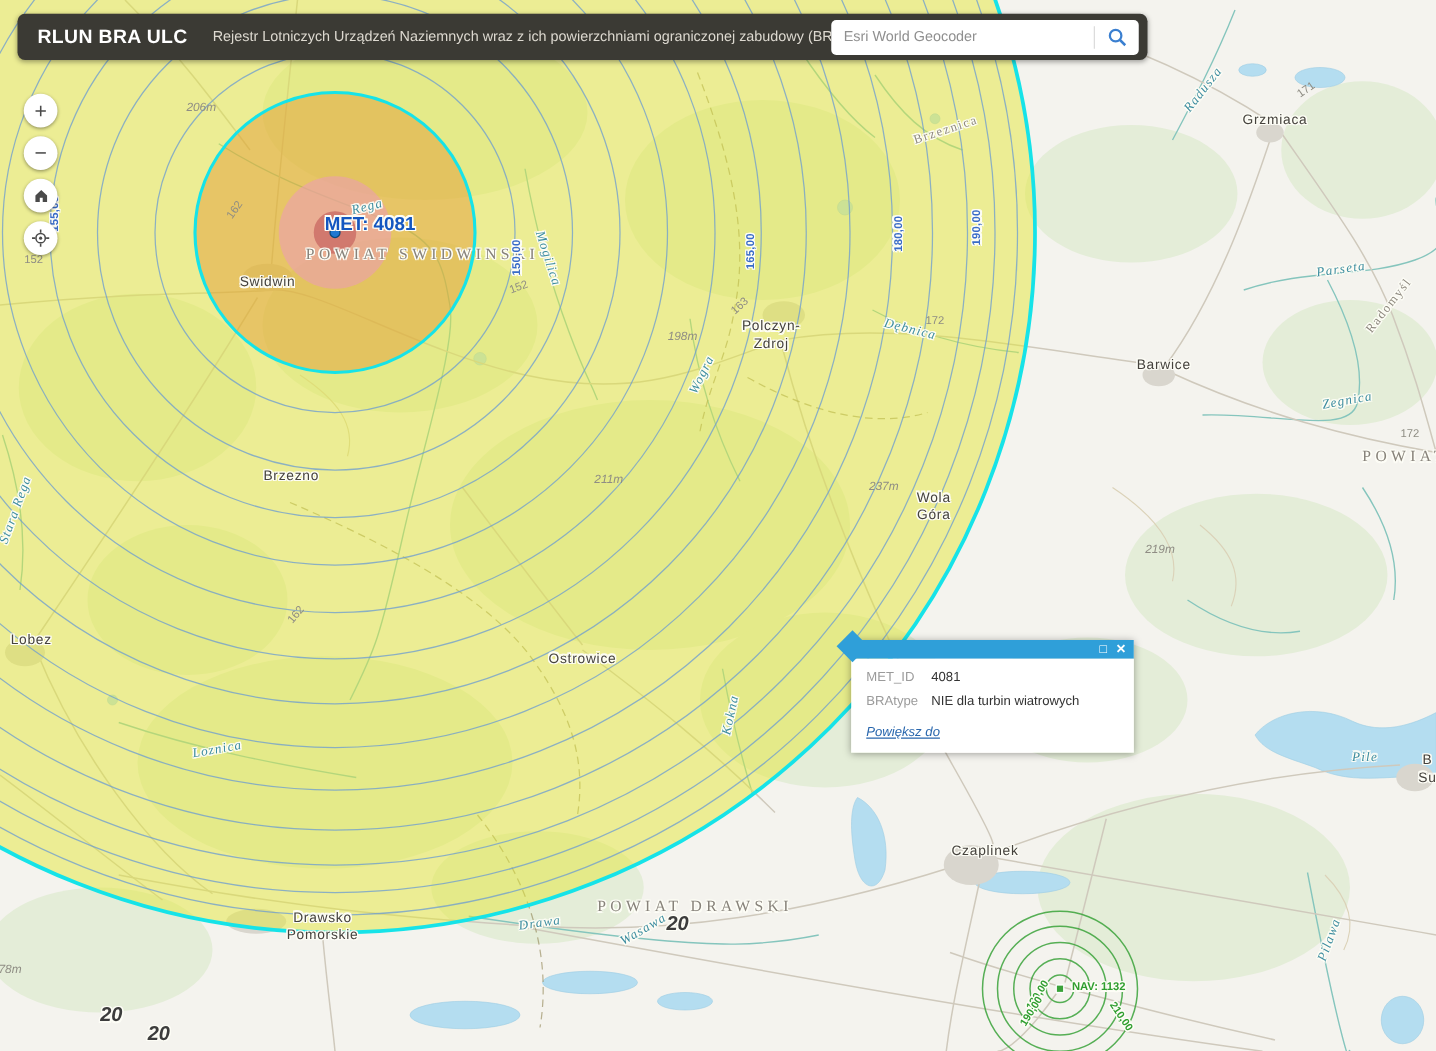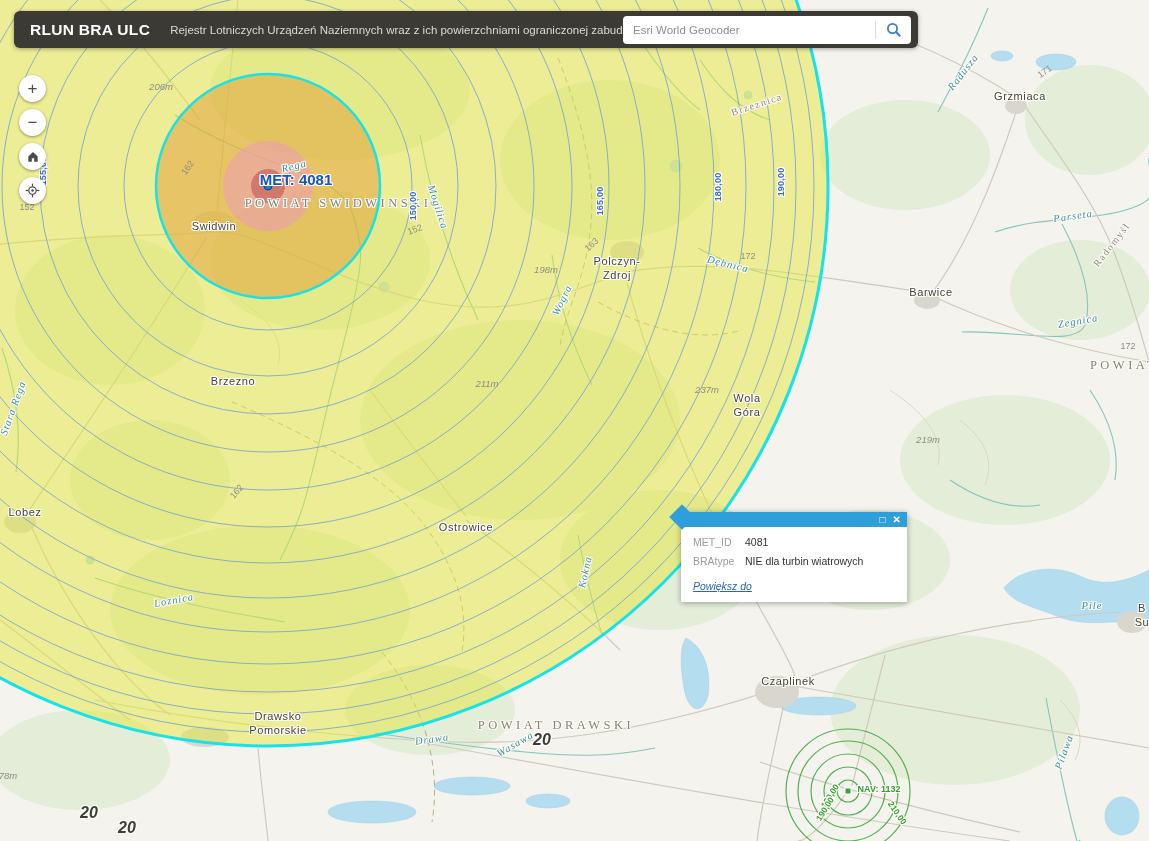--- a/index.html
+++ b/index.html
@@ -26,21 +26,21 @@
   .lbl-greenc{font-size:8.5px;font-weight:bold;color:#2f9e2f;white-space:nowrap;}
   .lbl-met{font-size:15px;font-weight:bold;color:#1456c0;white-space:nowrap;}
   .lbl-nav{font-size:9px;font-weight:bold;color:#2f9e2f;white-space:nowrap;}
 
   
   .header{position:absolute;left:14px;top:11px;width:904px;height:37px;background:#3b3a34;
           border-radius:6px;display:flex;align-items:center;box-shadow:0 1px 4px rgba(0,0,0,.35);z-index:30;}
   .header-title{color:#fff;font-weight:bold;font-size:15.5px;margin-left:16px;letter-spacing:.3px;white-space:nowrap;}
   .header-sub{color:#ddd9d0;font-size:11.5px;margin-left:20px;flex:1;white-space:nowrap;overflow:hidden;}
   .searchbox{display:flex;align-items:center;background:#fff;border-radius:4px;height:28px;
-             width:288px;margin-right:7px;flex:none;}
+             width:246px;margin-right:7px;flex:none;}
   .searchbox input{border:none;outline:none;flex:1;min-width:0;font-size:11.5px;padding:0 10px;
                    color:#444;font-family:"Liberation Sans",sans-serif;background:transparent;}
   .searchbox input::placeholder{color:#8f8f8f;}
   .search-divider{width:1px;height:18px;background:#dcdcdc;}
   .search-btn{width:35px;height:100%;display:flex;align-items:center;justify-content:center;cursor:pointer;}
 
   
   .ctrl{position:absolute;left:19px;width:27px;height:27px;border-radius:50%;background:#fff;
         box-shadow:0 1px 3px rgba(0,0,0,.4);display:flex;align-items:center;justify-content:center;
         font-size:17px;color:#4a4a4a;cursor:pointer;z-index:30;user-select:none;}
@@ -205,21 +205,21 @@
     <div class="map-label lbl-town halo" style="left: 617px; top: 269px; transform: translate(-50%, -50%) rotate(0deg);">Polczyn-
 Zdroj</div>
     <div class="map-label lbl-town halo" style="left: 1020px; top: 97px; transform: translate(-50%, -50%) rotate(0deg);">Grzmiaca</div>
     <div class="map-label lbl-town halo" style="left: 931px; top: 293px; transform: translate(-50%, -50%) rotate(0deg);">Barwice</div>
     <div class="map-label lbl-town halo" style="left: 233px; top: 382px; transform: translate(-50%, -50%) rotate(0deg);">Brzezno</div>
     <div class="map-label lbl-town halo" style="left: 25px; top: 513px; transform: translate(-50%, -50%) rotate(0deg);">Lobez</div>
     <div class="map-label lbl-town halo" style="left: 466px; top: 528px; transform: translate(-50%, -50%) rotate(0deg);">Ostrowice</div>
     <div class="map-label lbl-town halo" style="left: 747px; top: 406px; transform: translate(-50%, -50%) rotate(0deg);">Wola
 Góra</div>
     <div class="map-label lbl-town halo" style="left: 788px; top: 682px; transform: translate(-50%, -50%) rotate(0deg);">Czaplinek</div>
-    <div class="map-label lbl-town halo" style="left: 258px; top: 724px; transform: translate(-50%, -50%) rotate(0deg); margin-left: 20px;">Drawsko
+    <div class="map-label lbl-town halo" style="left: 258px; top: 742px; transform: translate(-50%, -50%) rotate(0deg);">Drawsko
 Pomorskie</div>
     <div class="map-label lbl-town halo" style="left: 1142px; top: 616px; transform: translate(-50%, -50%) rotate(0deg);">B
 Su</div>
     <div class="map-label lbl-district halo" style="left: 338px; top: 204px; transform: translate(-50%, -50%) rotate(0deg);">POWIAT SWIDWINSKI</div>
     <div class="map-label lbl-district halo" style="left: 556px; top: 726px; transform: translate(-50%, -50%) rotate(0deg);">POWIAT DRAWSKI</div>
     <div class="map-label lbl-district halo" style="left: 1124px; top: 366px; transform: translate(-50%, -50%) rotate(0deg);">POWIAT</div>
     <div class="map-label lbl-water halo" style="left: 294px; top: 166px; transform: translate(-50%, -50%) rotate(-14deg);">Rega</div>
     <div class="map-label lbl-water halo" style="left: 438px; top: 207px; transform: translate(-50%, -50%) rotate(72deg);">Mogilica</div>
     <div class="map-label lbl-water halo" style="left: 562px; top: 300px; transform: translate(-50%, -50%) rotate(-64deg);">Wogra</div>
     <div class="map-label lbl-water halo" style="left: 728px; top: 264px; transform: translate(-50%, -50%) rotate(14deg);">Dębnica</div>

